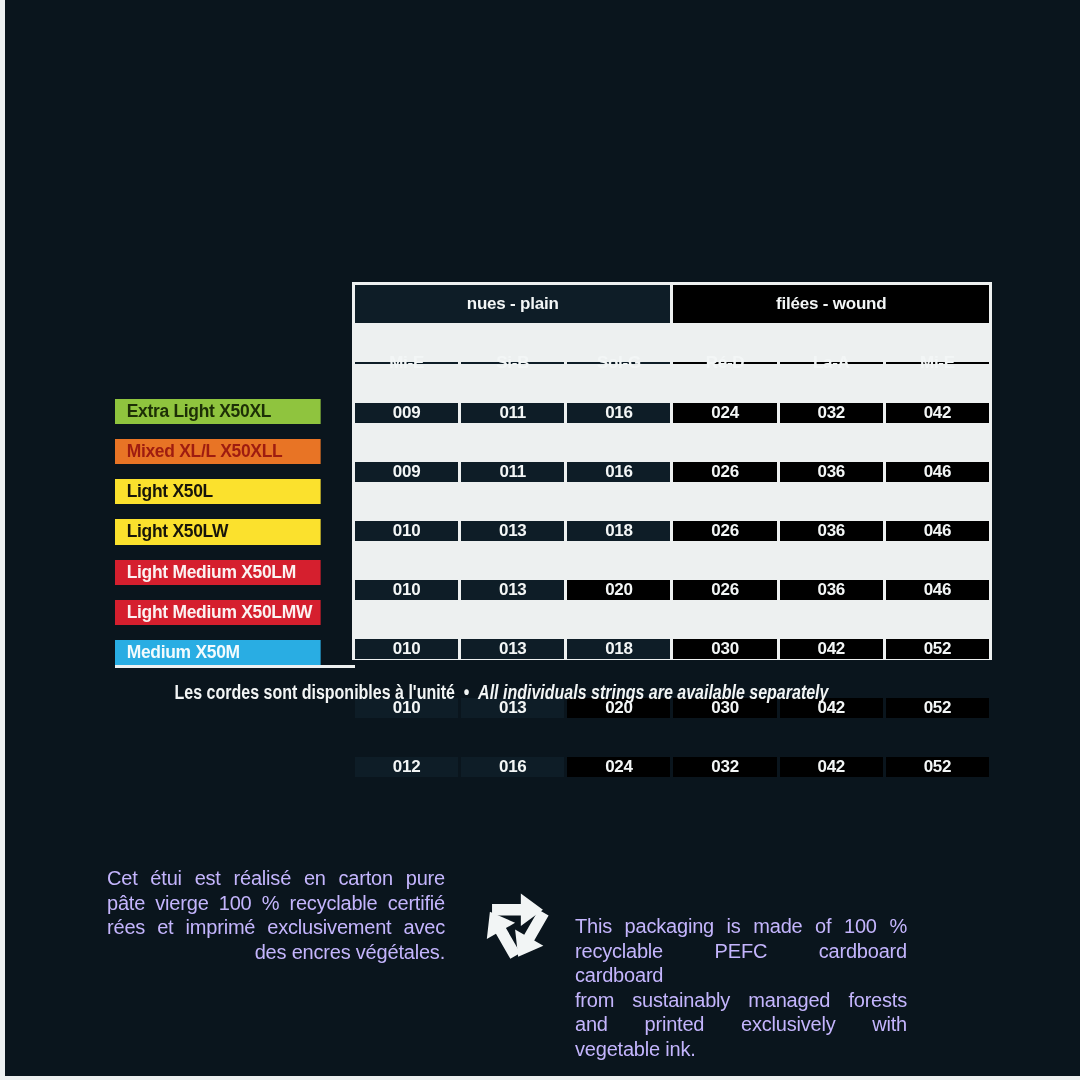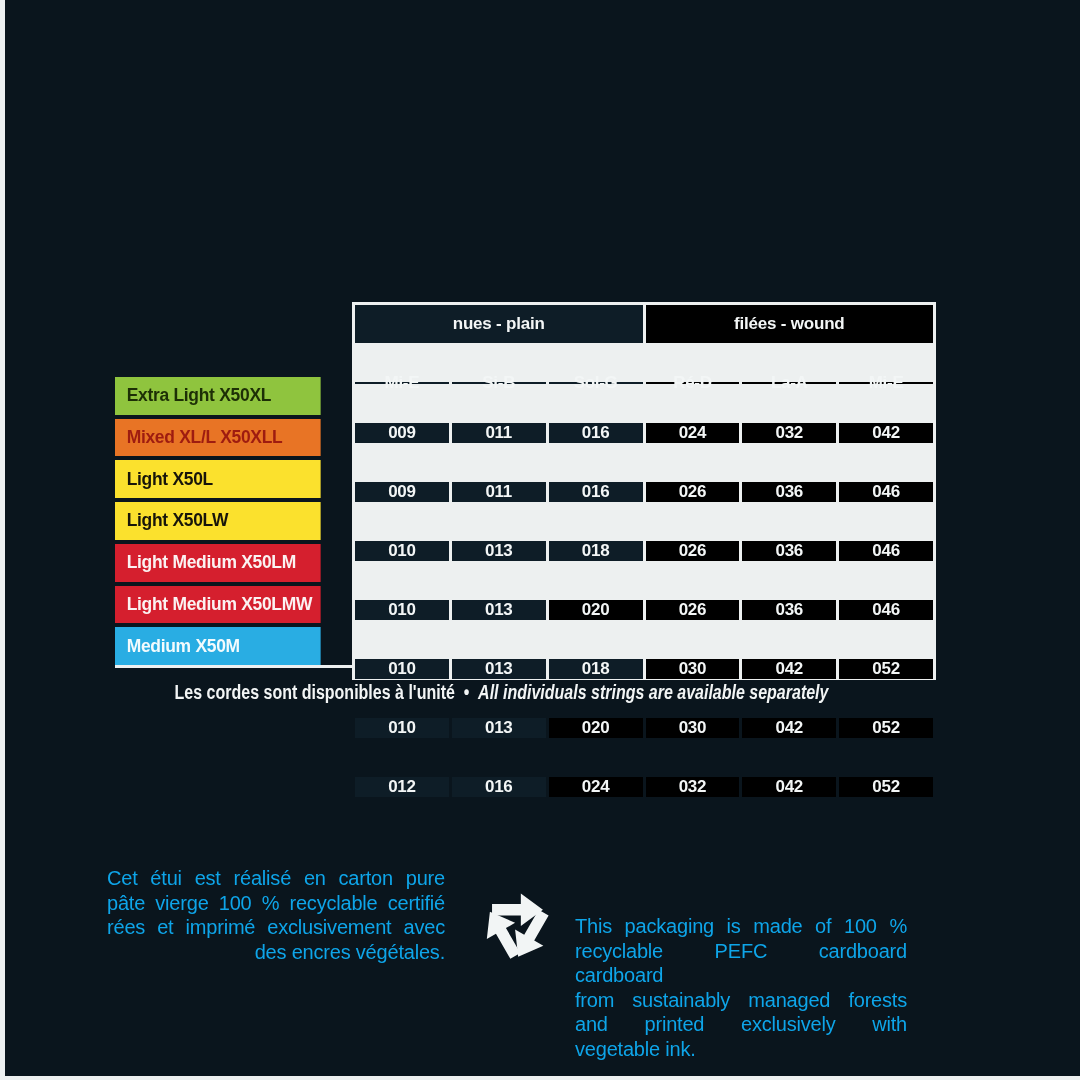--- a/index.html
+++ b/index.html
@@ -6,40 +6,40 @@
   .page {
     position:relative; width:1080px; height:1080px; overflow:hidden;
     background:#0a151d;
     font-family:"Liberation Sans","DejaVu Sans",sans-serif;
   }
   .edge-left   { position:absolute; left:0; top:0; width:5px; height:1080px; background:#eef1f1; }
   .edge-bottom { position:absolute; left:0; top:1076px; width:1080px; height:4px; background:#eef1f1; }
 
   
   .data-grid {
-    position:absolute; left:352px; top:302px; width:584px; height:378px;
+    position:absolute; left:352px; top:282px; width:640px; height:378px;
     background:#edf0f0; box-sizing:border-box; padding:3px;
     display:grid; grid-template-columns:repeat(6,1fr);
     grid-template-rows:38px 38px repeat(7,1fr); gap:3px;
   }
   .group-cell {
     grid-column:span 3; display:flex; align-items:center; justify-content:center;
     color:#f3f6f6; font-weight:bold; font-size:17px; letter-spacing:-0.2px;
   }
   .cell {
     display:flex; align-items:center; justify-content:center;
     font-weight:bold; font-size:17px; color:#f3f6f6; letter-spacing:-0.3px;margin-top:36px;
   }
   .plain-bg { background:#0e1d27; }
   .wound-bg { background:#000000; }
 
   .label-col {
     position:absolute; left:115px; top:290px; width:212px; height:378px;
     box-sizing:border-box; padding:3px 0;
-    display:grid; grid-template-rows:38px 38px repeat(7,1fr); gap:4px;
+    display:grid; grid-template-rows:38px 38px repeat(7,1fr); gap:15px;
   }
   .label-cell {
     display:flex; align-items:center; padding-left:12px;
     font-weight:bold; font-size:18px; letter-spacing:-0.3px;
     transform:scaleX(0.97); transform-origin:0 50%;
   }
   .row-green  { background:#8fc43e; color:#1d2f06; }
   .row-orange { background:#e87425; color:#9e1c10; }
   .row-yellow { background:#fbe12d; color:#17150a; }
   .row-red    { background:#d51f2e; color:#fbf2f2; }
@@ -50,21 +50,21 @@
   .caption {
     position:absolute; left:115px; top:678px; width:773px; height:28px;
     display:flex; align-items:center; justify-content:center; gap:11px;
     color:#f2f5f5; font-weight:bold; font-size:20px; white-space:nowrap;
     transform:scaleX(0.8); transform-origin:50% 50%;
   }
   .caption .en { font-style:italic; }
 
   
   .footer-fr, .footer-en {
-    position:absolute; top:866px; color:#0ea5e9;
+    position:absolute; top:866px; color:#c4b5fd;
     font-size:20px; line-height:24.5px; letter-spacing:-0.2px;
   }
   .footer-fr { left:107px; width:338px; }
   .footer-en { left:575px; width:332px;margin-top:48px; }
   .t-line { text-align:justify; text-align-last:justify; }
   .t-line.fr-last { text-align-last:right; }
   .t-line.en-last { text-align-last:left; }
 
   .recycle { position:absolute; left:469px; top:876px; width:96px; height:106px; }
 </style>

